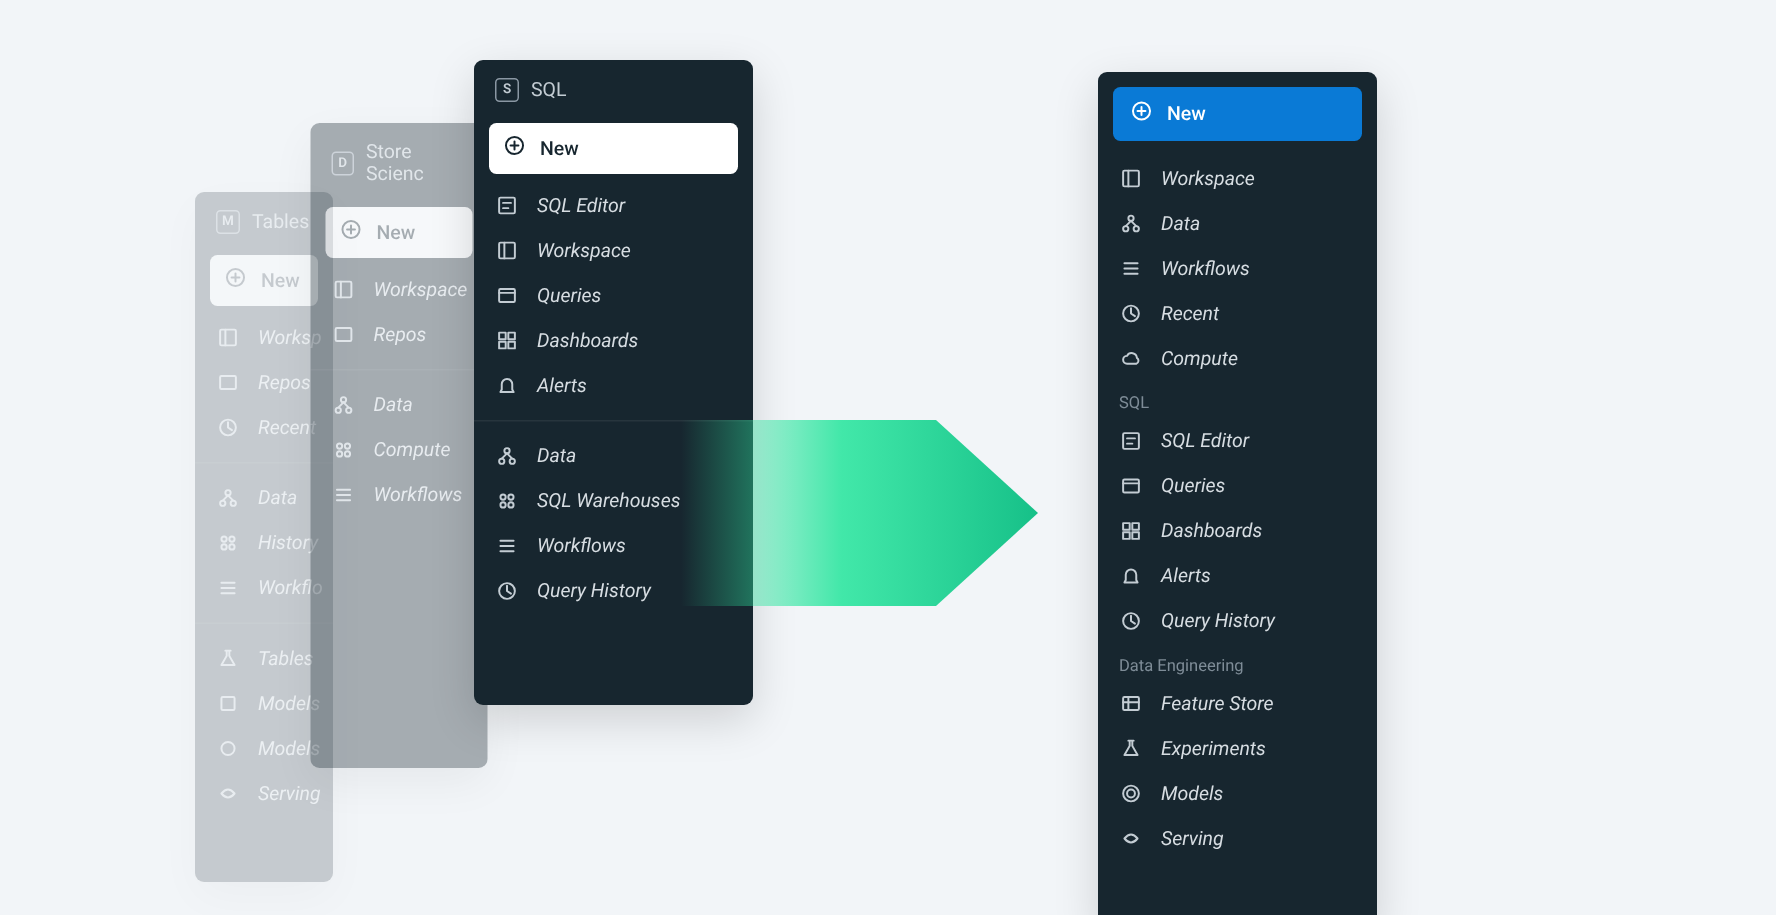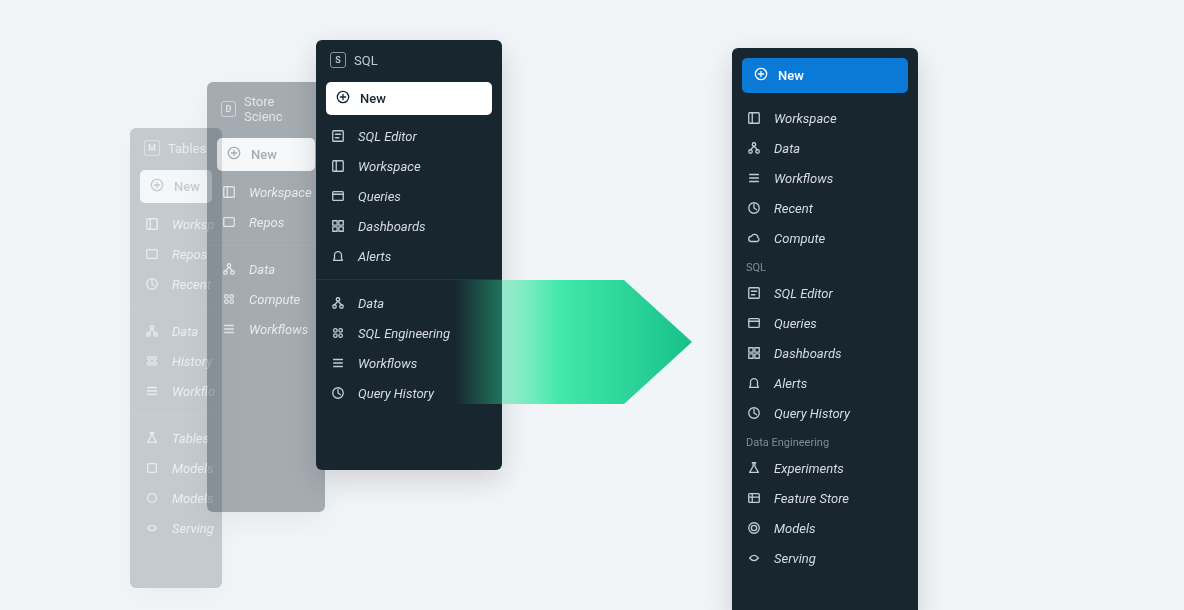--- a/index.html
+++ b/index.html
@@ -350,21 +350,21 @@
       </div>
     <div class="item">
         <span class="ico">
           <svg viewBox="0 0 16 16" width="14" height="14">
             <circle cx="5" cy="5" r="2"></circle>
             <circle cx="11" cy="5" r="2"></circle>
             <circle cx="5" cy="11" r="2"></circle>
             <circle cx="11" cy="11" r="2"></circle>
           </svg>
         </span>
-        <span>SQL Engineering</span>
+        <span>SQL Warehouses</span>
       </div>
     <div class="item">
         <span class="ico">
           <svg viewBox="0 0 16 16" width="14" height="14">
             <line x1="3" y1="4" x2="13" y2="4"></line>
             <line x1="3" y1="8" x2="13" y2="8"></line>
             <line x1="3" y1="12" x2="13" y2="12"></line>
           </svg>
         </span>
         <span>Workflows</span>
@@ -499,38 +499,38 @@
           </svg>
         </span>
         <span>Query History</span>
       </div>
 
     <div class="section-label">Data Engineering</div>
 
     <div class="item">
         <span class="ico">
           <svg viewBox="0 0 16 16" width="14" height="14">
-            <path d="M6 2h4M7 2v4l-4 7h10l-4-7V2"></path>
-          </svg>
-        </span>
-        <span>Experiments</span>
-      </div>
-    <div class="item">
-        <span class="ico">
-          <svg viewBox="0 0 16 16" width="14" height="14">
             <rect x="2" y="3" width="12" height="10" rx="1"></rect>
             <line x1="2" y1="7" x2="14" y2="7"></line>
             <line x1="6" y1="3" x2="6" y2="13"></line>
           </svg>
         </span>
         <span>Feature Store</span>
       </div>
     <div class="item">
         <span class="ico">
           <svg viewBox="0 0 16 16" width="14" height="14">
+            <path d="M6 2h4M7 2v4l-4 7h10l-4-7V2"></path>
+          </svg>
+        </span>
+        <span>Experiments</span>
+      </div>
+    <div class="item">
+        <span class="ico">
+          <svg viewBox="0 0 16 16" width="14" height="14">
             <circle cx="8" cy="8" r="3"></circle>
             <circle cx="8" cy="8" r="6"></circle>
           </svg>
         </span>
         <span>Models</span>
       </div>
     <div class="item">
         <span class="ico">
           <svg viewBox="0 0 16 16" width="14" height="14">
             <path d="M3 8 Q8 2 13 8 Q8 14 3 8"></path>

